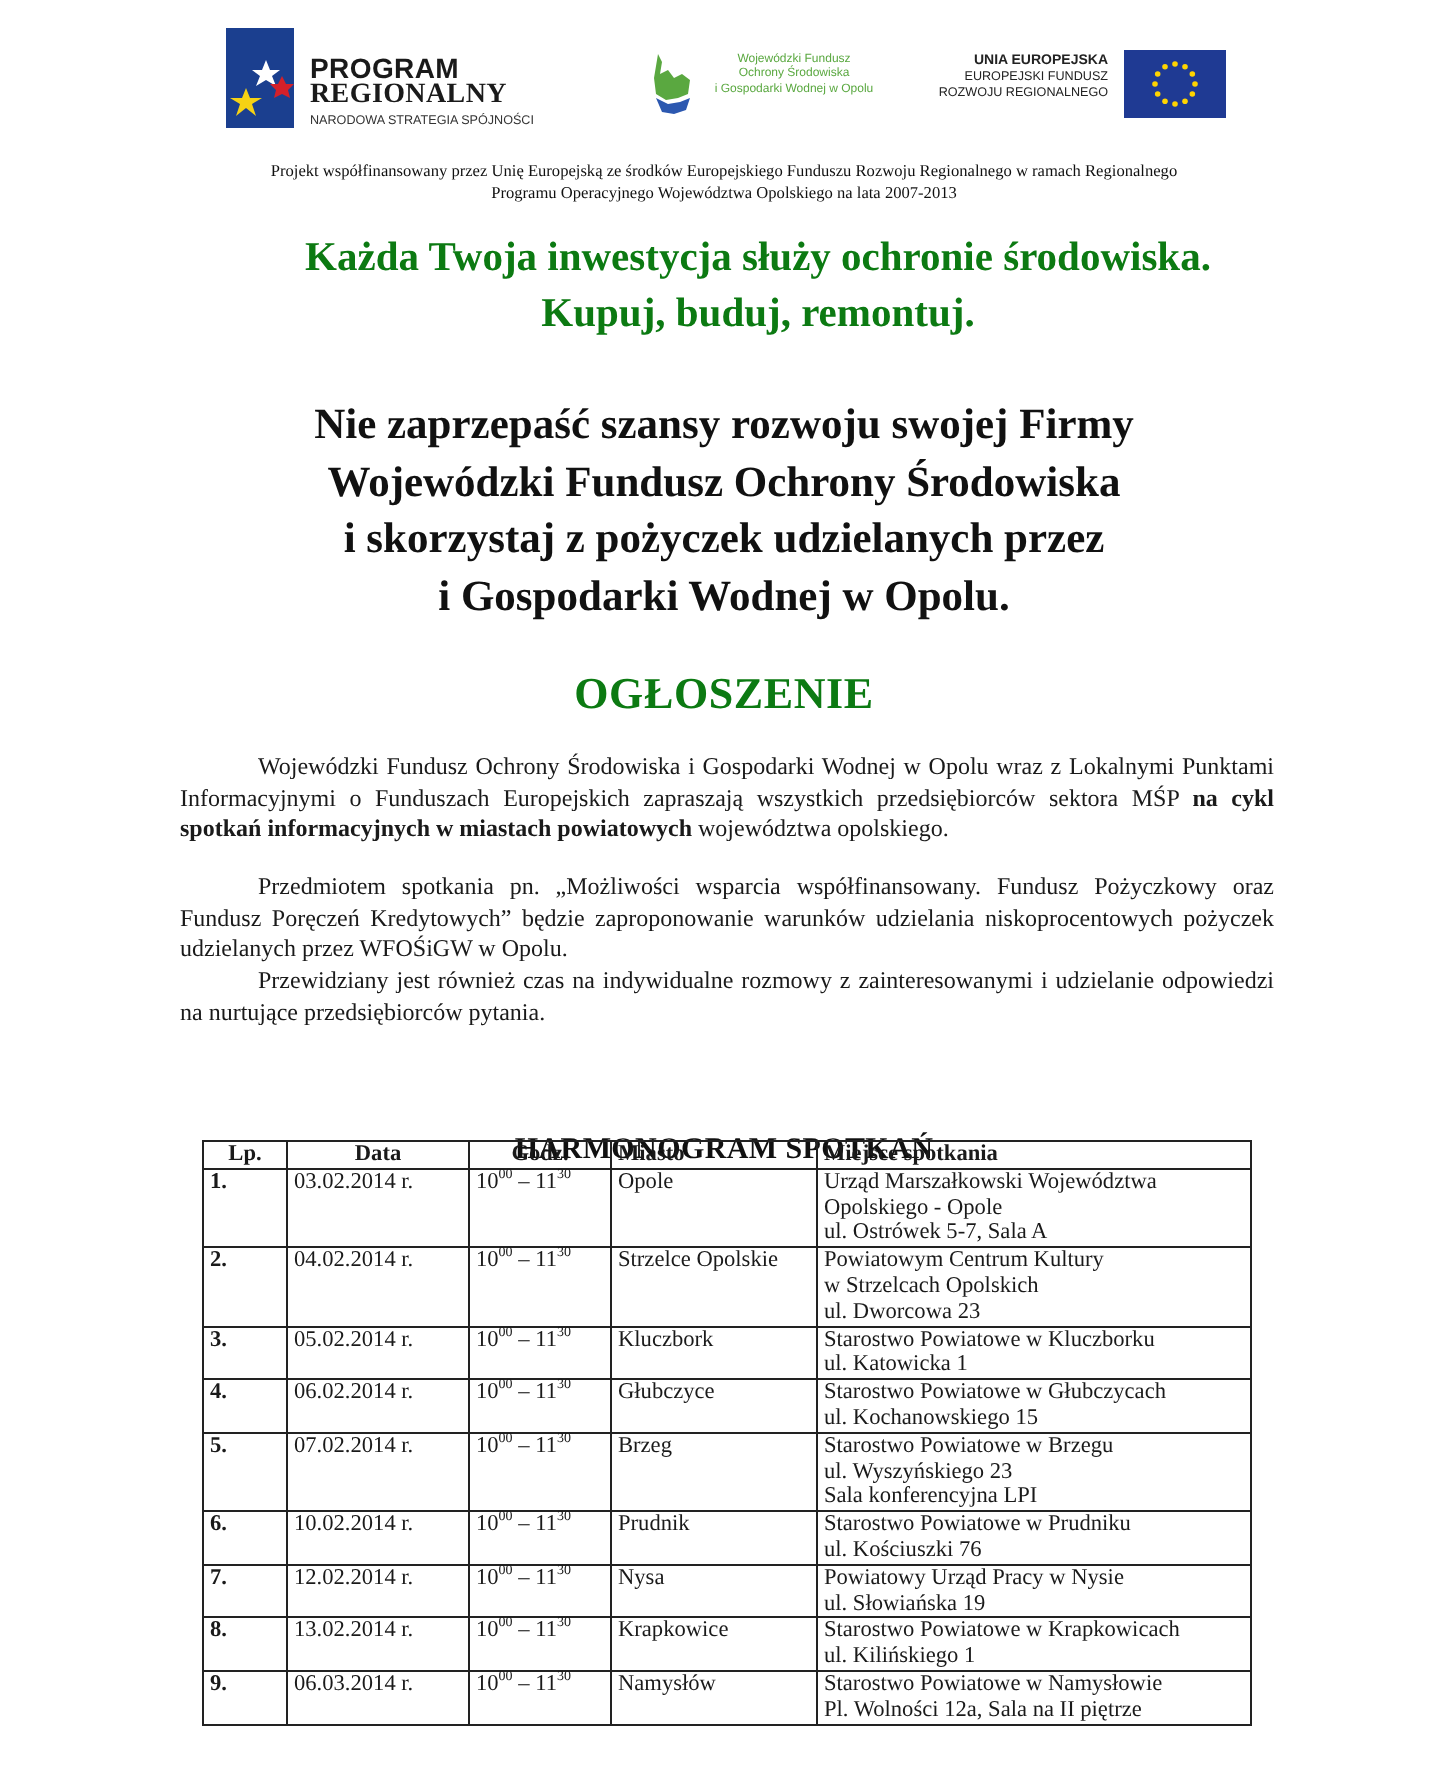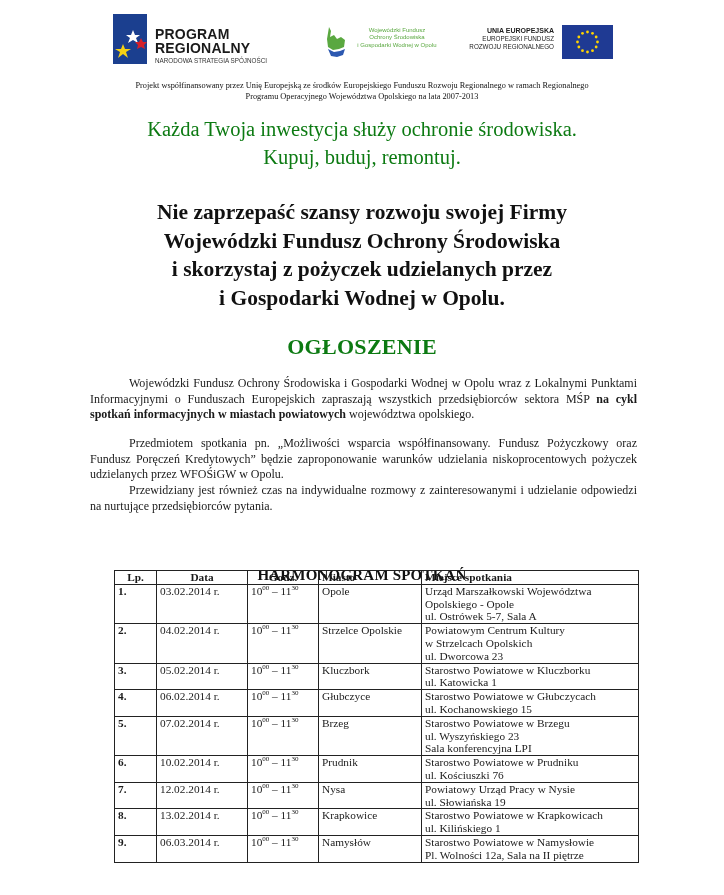--- a/index.html
+++ b/index.html
@@ -3,49 +3,49 @@
 <meta charset="utf-8">
 <style>
   html, body { margin:0; padding:0; background:#ffffff; }
   body { width:724px; height:895px; position:relative; overflow:hidden; font-family:"Liberation Serif", serif; color:#1a1a1a; }
   .abs { position:absolute; }
 
   
   .logo-pr { left:113px; top:14px; width:180px; height:50px; }
   .pr-flag { position:absolute; left:0; top:0; width:34px; height:50px; background:#1b3f8f; }
   .pr-text1 { position:absolute; left:42px; top:13px; font-family:"Liberation Sans", sans-serif; font-weight:bold; font-size:14px; line-height:14px; color:#1a1a1a; letter-spacing:0.2px; }
-  .pr-text2 { position:absolute; left:42px; top:27px; font-family:Liberation Sans, sans-serif; font-weight:bold; font-size:14px; line-height:14px; color:#1a1a1a; letter-spacing:0.2px; }
+  .pr-text2 { position:absolute; left:42px; top:27px; font-family:Liberation Serif, serif; font-weight:bold; font-size:14px; line-height:14px; color:#1a1a1a; letter-spacing:0.2px; }
   .pr-text3 { position:absolute; left:42px; top:43px; font-family:"Liberation Sans", sans-serif; font-size:6.3px; line-height:7px; color:#333; white-space:nowrap; }
 
   .logo-wf { left:325px; top:22px; width:120px; height:40px; }
   .wf-map { position:absolute; left:0; top:3px; width:22px; height:34px; }
   .wf-text { position:absolute; left:22px; top:5px; width:100px; font-family:"Liberation Sans", sans-serif; font-size:6px; line-height:7.3px; color:#5aa840; text-align:center; }
 
   .logo-ue { left:468px; top:25px; width:160px; height:36px; }
   .ue-text { position:absolute; right:74px; top:2px; text-align:right; font-family:"Liberation Sans", sans-serif; font-size:6.3px; line-height:8px; color:#222; white-space:nowrap; }
   .ue-text b { font-size:7px; }
   .ue-flag { position:absolute; right:15px; top:0; width:51px; height:34px; background:#1f3a93; }
 
   .cofin { left:80px; top:80px; width:564px; text-align:center; font-size:8.3px; line-height:11px; color:#111; }
 
-  .slogan { left:60px; top:115px; width:604px; text-align:center; color:#0c7a12; font-weight:normal; font-size:20.5px; line-height:28px; }
+  .slogan { left:77px; top:115px; width:604px; text-align:center; color:#0c7a12; font-weight:bold; font-size:20.5px; line-height:28px; }
 
   .headline { left:60px; top:198px; width:604px; text-align:center; color:#111; font-weight:bold; font-size:21.5px; line-height:28.5px; }
 
   .announce { left:60px; top:333px; width:604px; text-align:center; color:#0c7a12; font-weight:bold; font-size:22px; line-height:28px; letter-spacing:0.3px; }
 
   .para { left:90px; width:547px; font-size:12px; line-height:15.5px; text-align:justify; color:#1a1a1a; }
   .para .ind { display:inline-block; width:39px; }
   .p1 { top:376px; }
   .p2 { top:436px; }
   .p3 { top:483px; }
 
   .sched-title { left:60px; top:530px; width:604px; text-align:center; font-weight:bold; font-size:15px; line-height:18px; color:#111; letter-spacing:0.2px;margin-top:36px; }
 
-  table.sched { position:absolute; left:114px; top:570px; border-collapse:collapse; font-size:11.3px; line-height:12.8px; color:#1a1a1a; }
+  table.sched { position:absolute; left:101px; top:570px; border-collapse:collapse; font-size:11.3px; line-height:12.8px; color:#1a1a1a; }
   table.sched td, table.sched th { border:1px solid #222; padding:0 3px; vertical-align:top; text-align:left; }
   table.sched th { font-weight:bold; height:12px; }
   table.sched th.c-lp, table.sched th.c-date, table.sched th.c-time { text-align:center; }
   td.c-lp { text-align:right; font-weight:bold; width:35px; }
   td.c-date { text-align:center; width:84px; }
   td.c-time { text-align:center; width:64px; white-space:nowrap;margin-left:40px; }
   td.c-city { width:96px; }
   td.c-place { width:210px; }
   sup { font-size:7px; line-height:0; vertical-align:5px; }
 </style>

